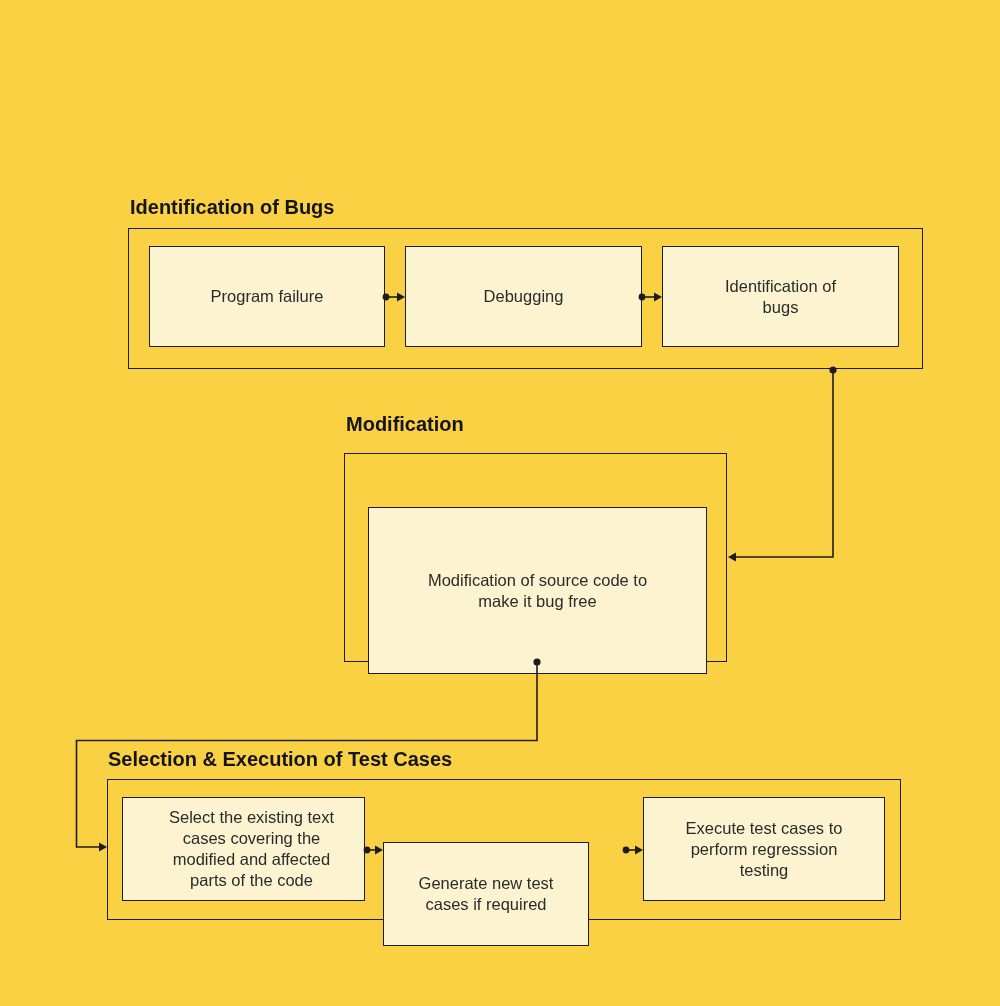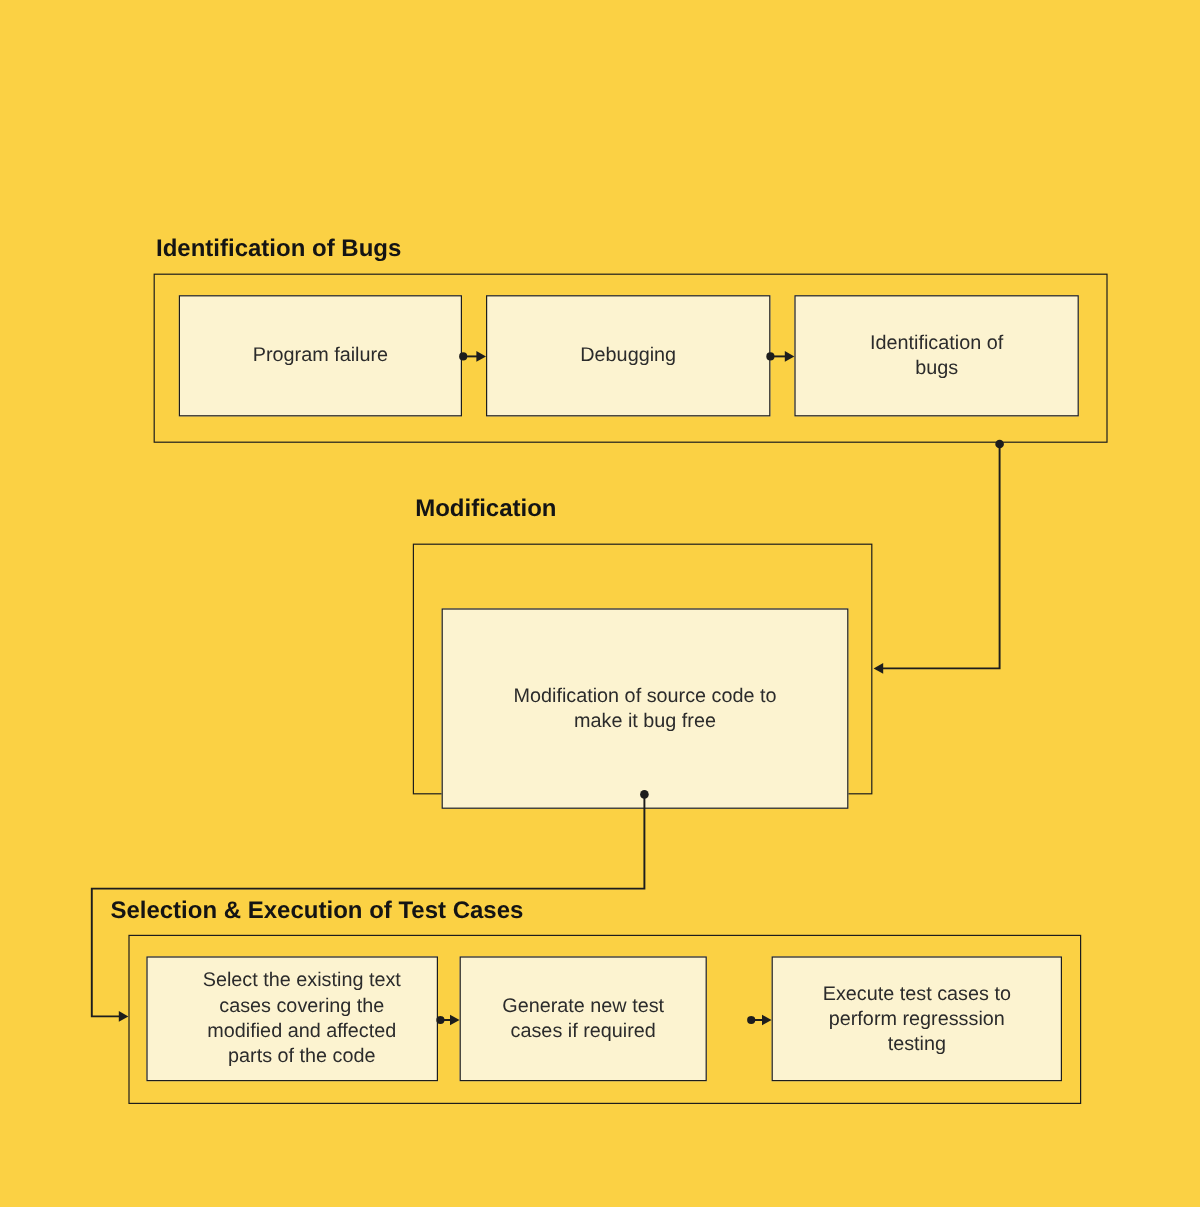--- a/index.html
+++ b/index.html
@@ -53,24 +53,24 @@
   .h-s1{left:130px;top:196px;}
   .f-s1{left:128px;top:228px;width:795px;height:141px;}
   .b-s1-1{left:149px;top:246px;width:236px;height:101px;}
   .b-s1-2{left:405px;top:246px;width:237px;height:101px;}
   .b-s1-3{left:662px;top:246px;width:237px;height:101px;}
   
   .h-s2{left:346px;top:413px;}
   .f-s2{left:344px;top:453px;width:383px;height:209px;}
   .b-s2-1{left:368px;top:475px;width:339px;height:167px;margin-top:32px;}
   
-  .h-s3{left:92px;top:748px;}
+  .h-s3{left:108px;top:748px;}
   .f-s3{left:107px;top:779px;width:794px;height:141px;}
   .b-s3-1{left:122px;top:797px;width:243px;height:104px;padding-left:16px;}
-  .b-s3-2{left:383px;top:797px;width:206px;height:104px;}
+  .b-s3-2{left:383px;top:842px;width:206px;height:104px;}
   .b-s3-3{left:643px;top:797px;width:242px;height:104px;}
   .connectors{
     position:absolute;left:0;top:0;width:1000px;height:1006px;
     pointer-events:none;
   }
   .connectors polyline,.connectors line{
     fill:none;stroke:var(--line);stroke-width:1.6;
   }
   .connectors circle,.connectors polygon{
     fill:var(--line);stroke:none;

